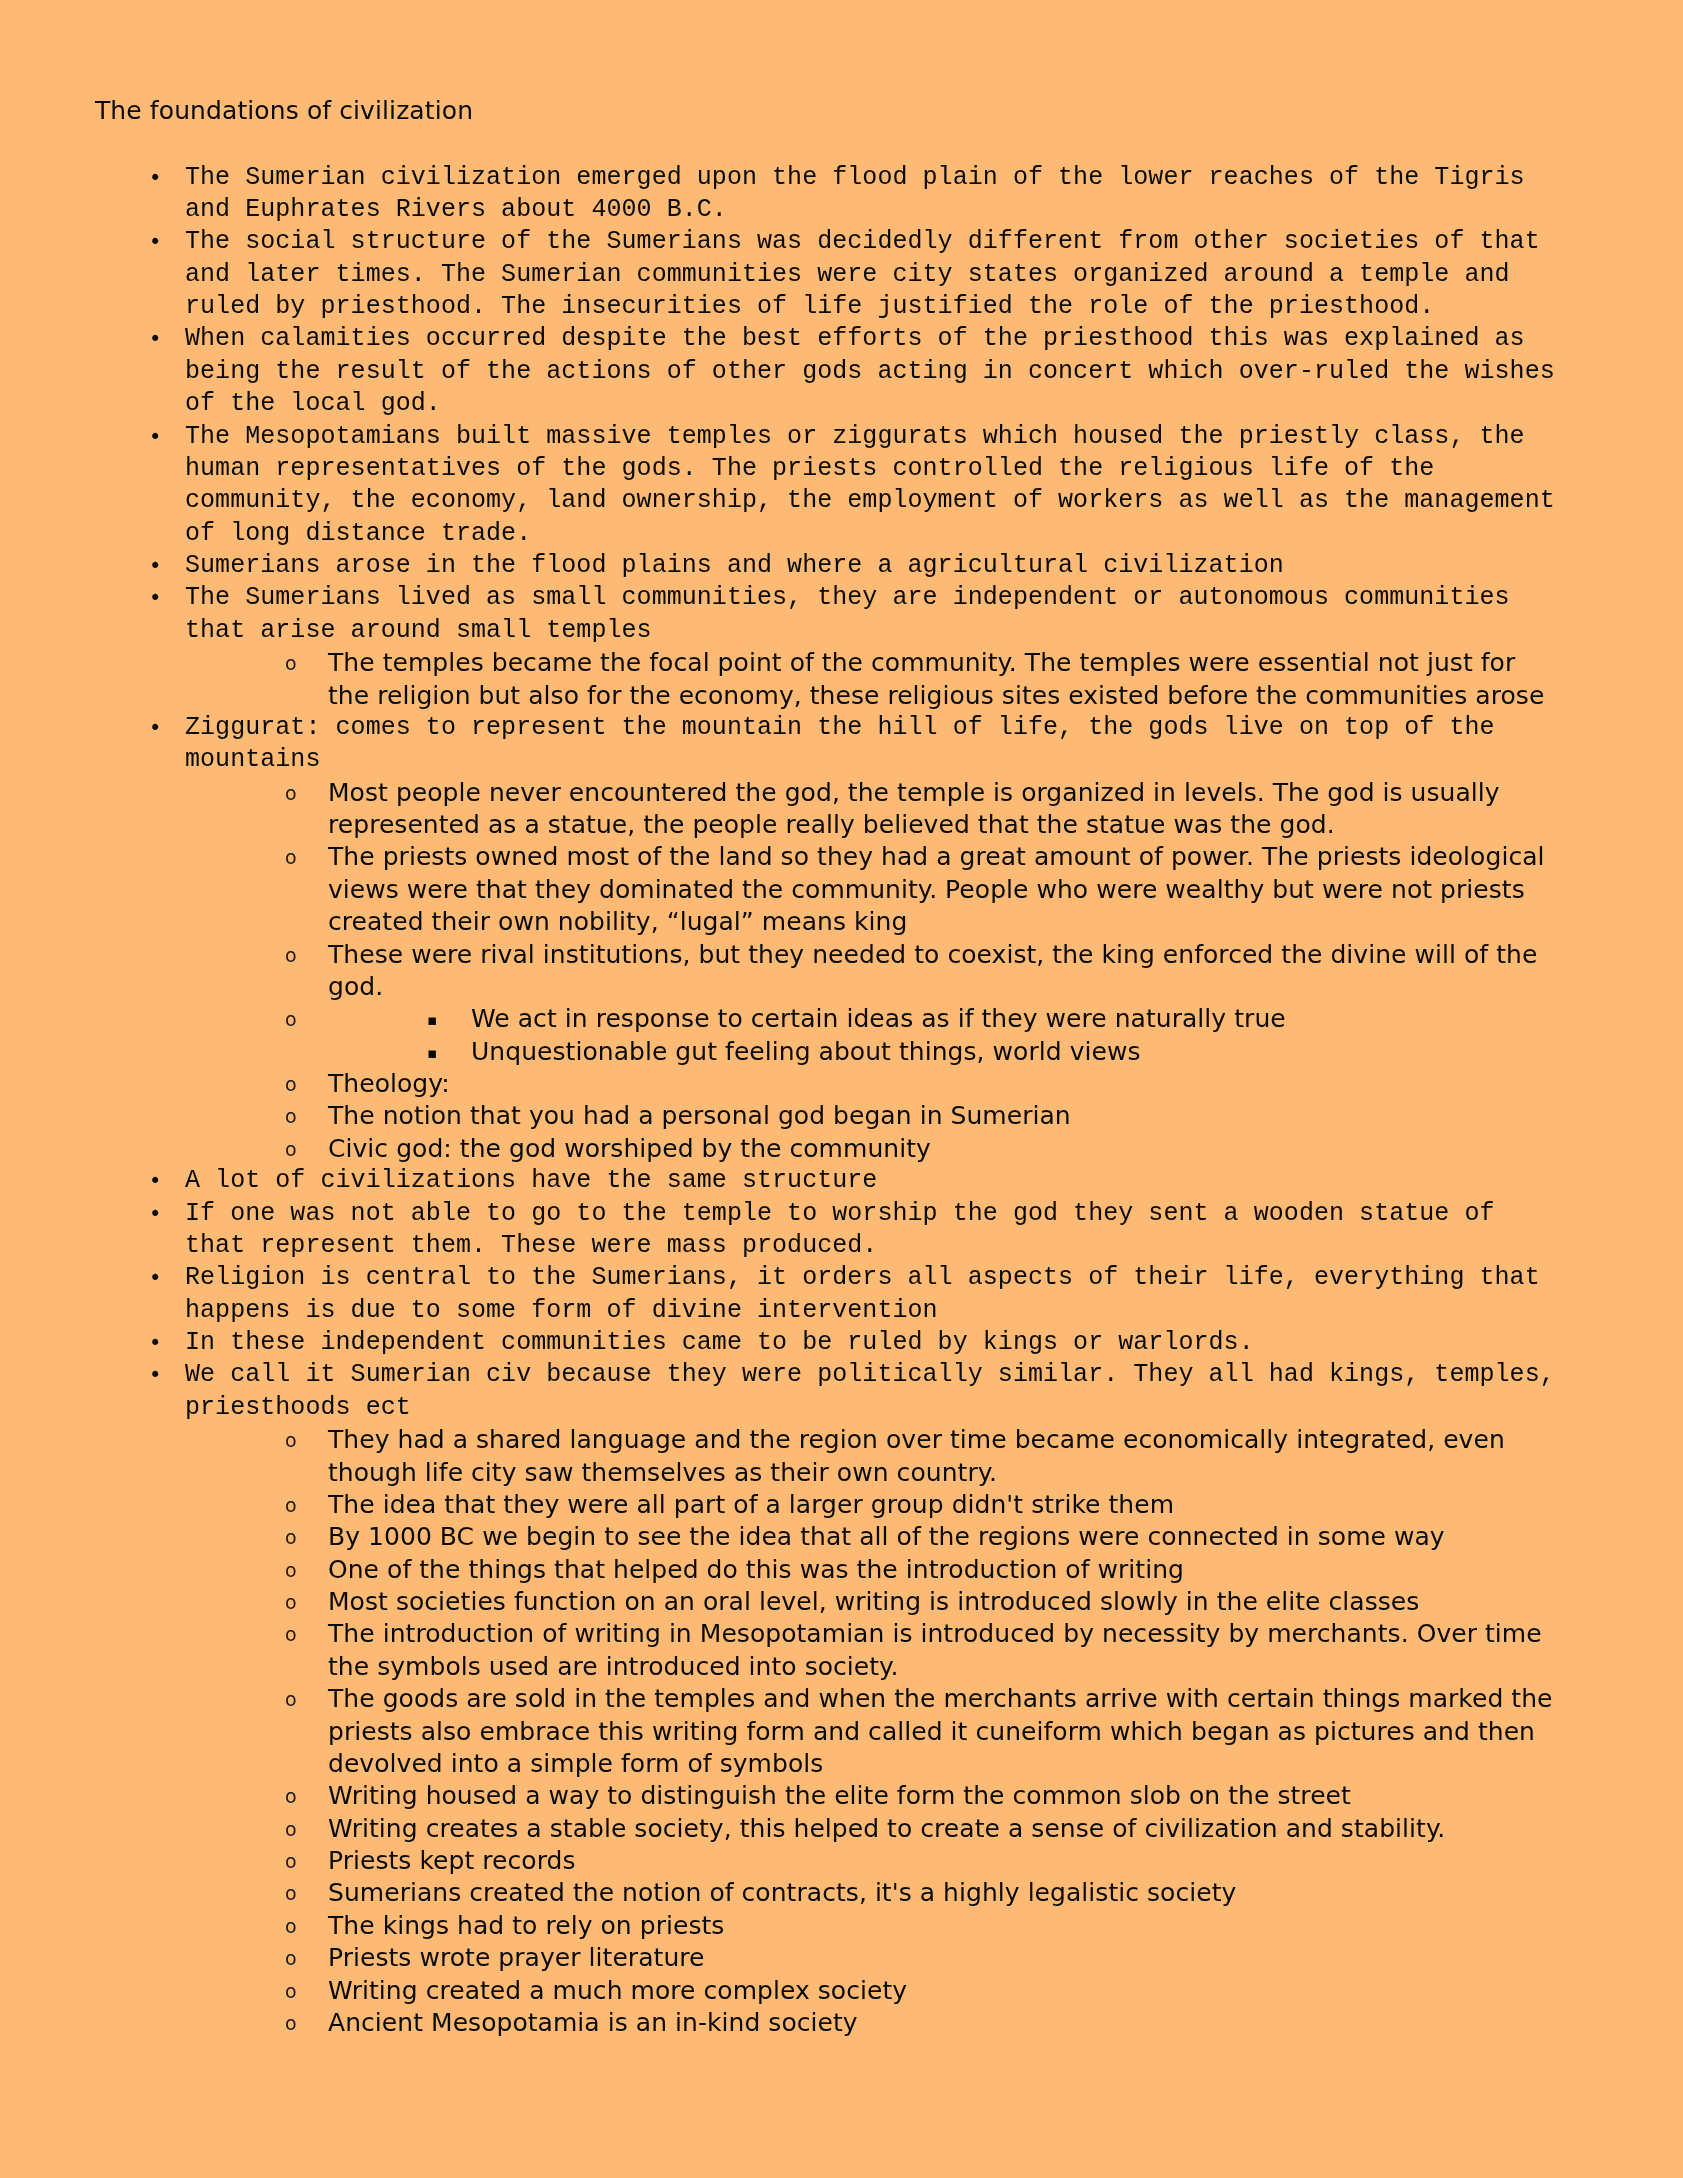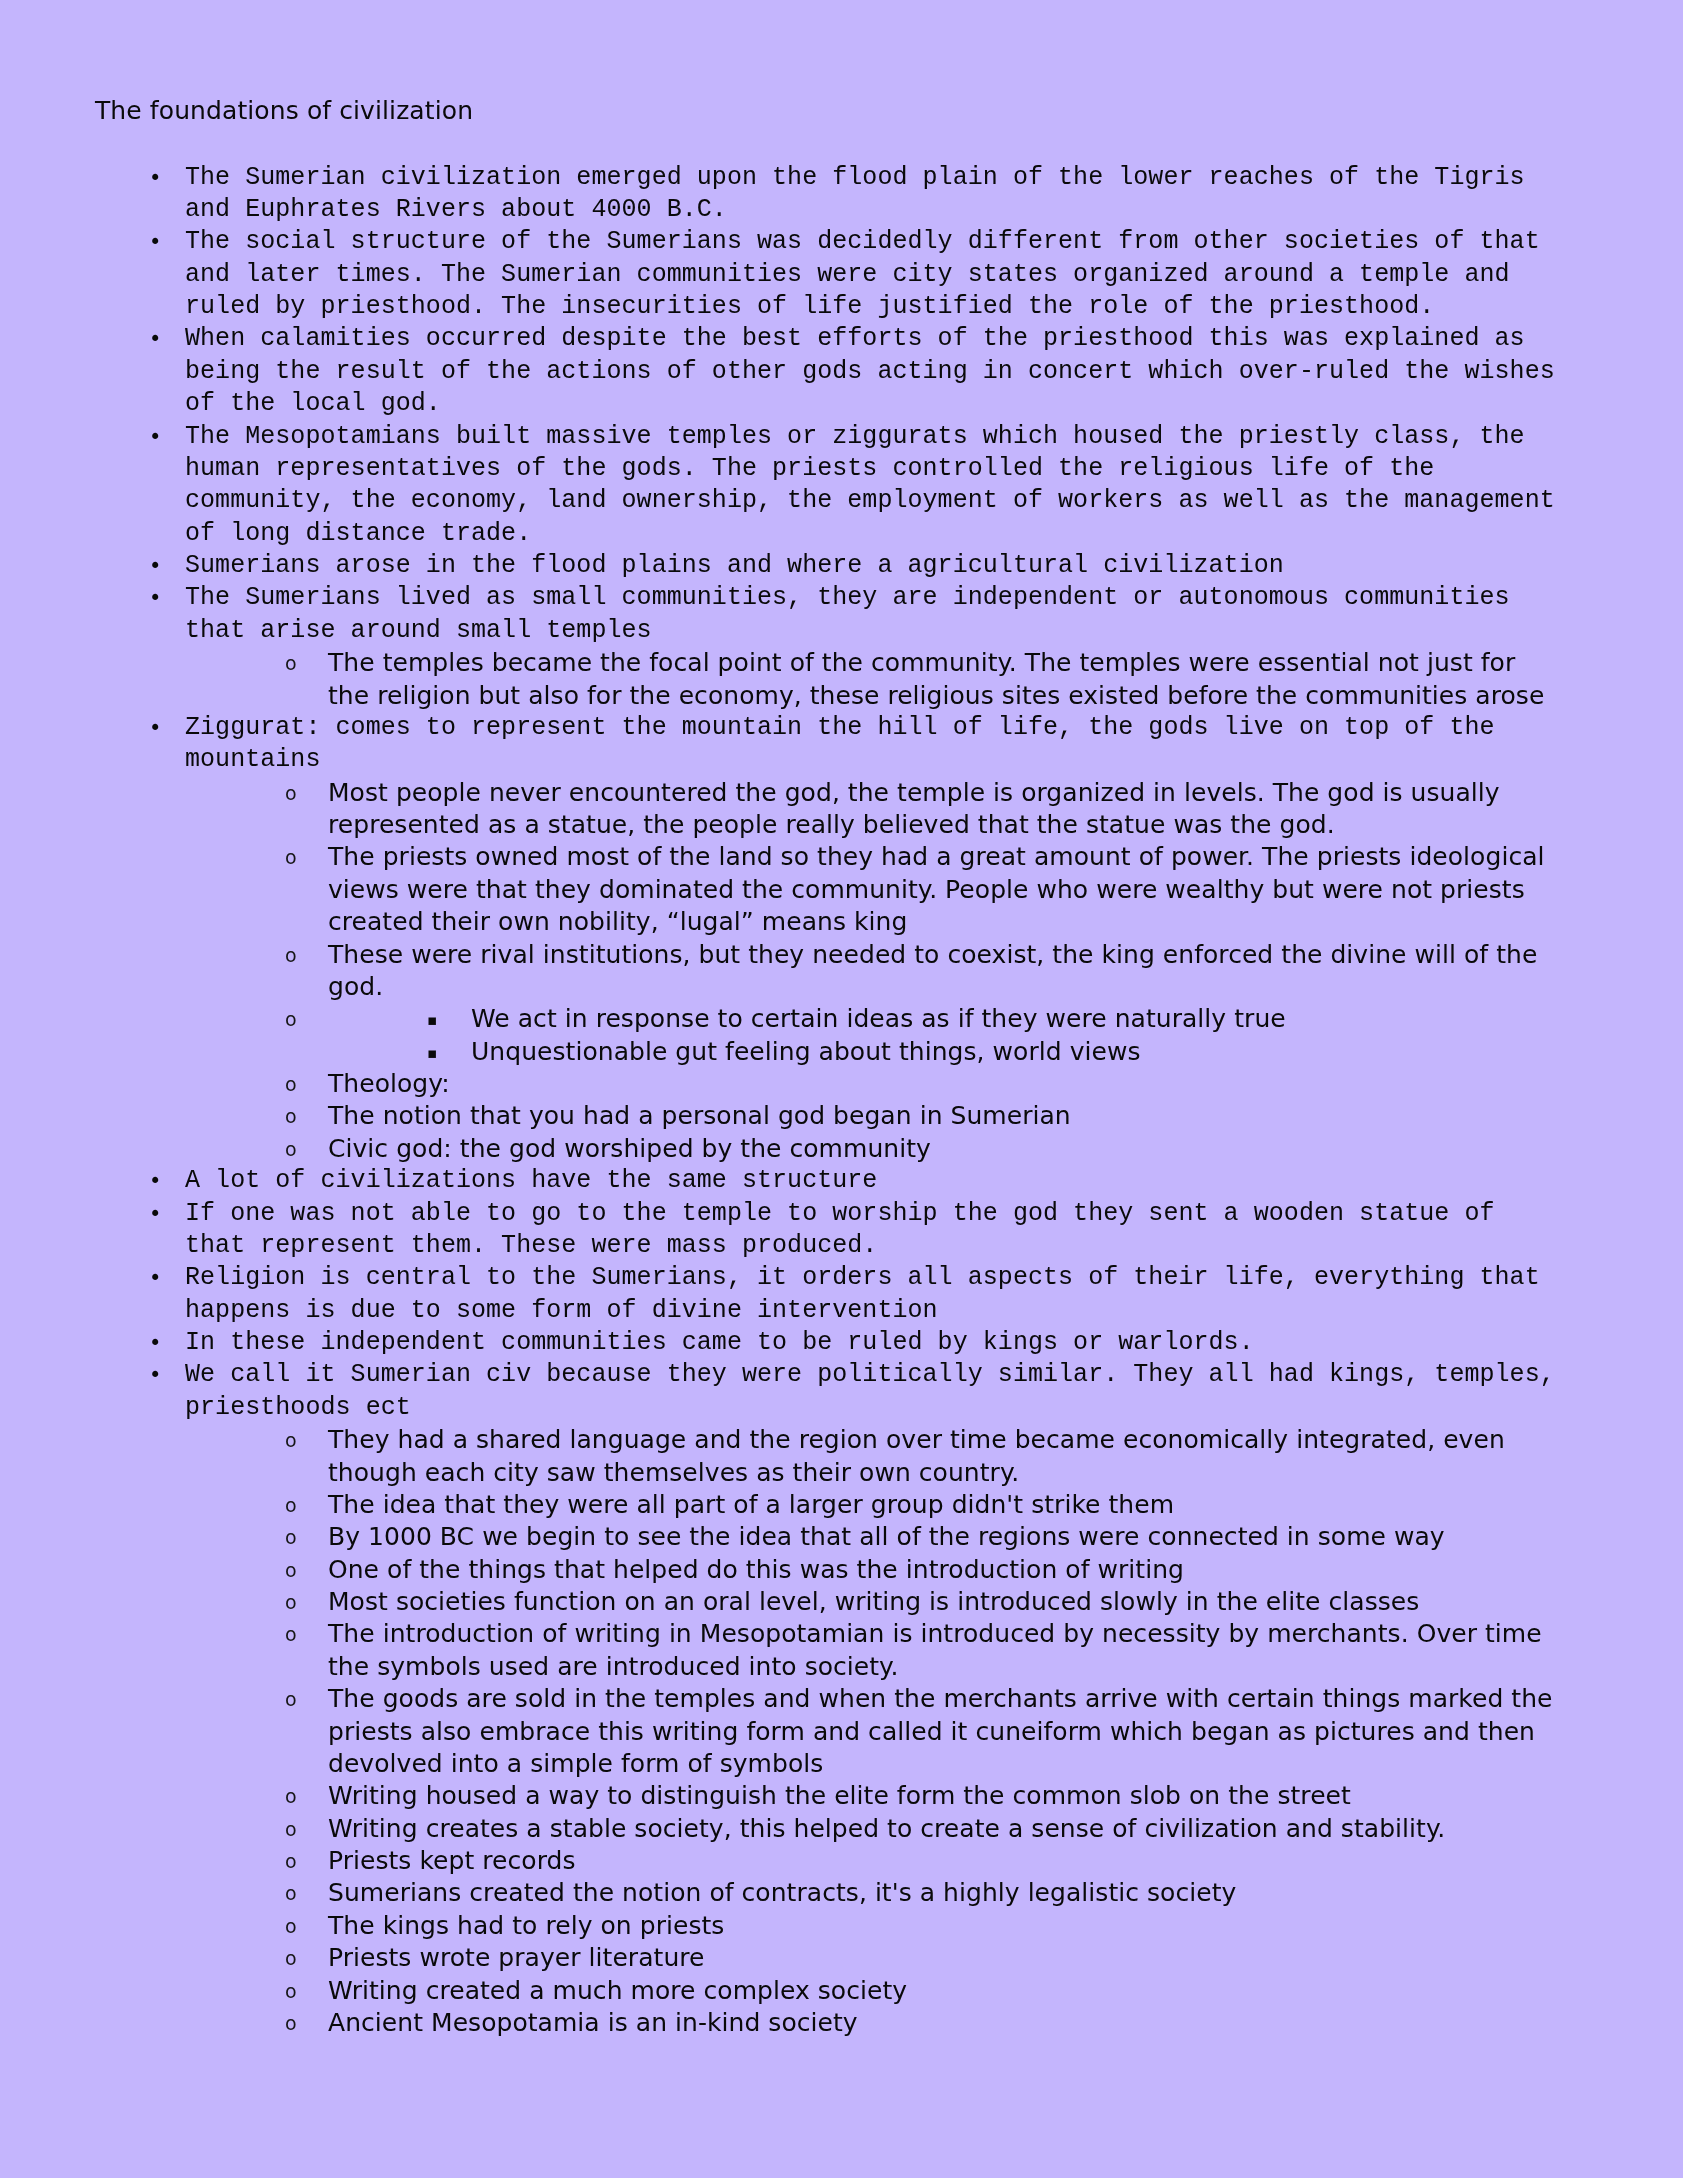--- a/index.html
+++ b/index.html
@@ -13,21 +13,21 @@
     height: 2178px;
     font-family: "DejaVu Sans", sans-serif;
     color: #000000;
     -webkit-font-smoothing: antialiased;
   }
 
   .page {
     position: relative;
     width: 1683px;
     height: 2178px;
-    background: #c4b5fd;
+    background: #fdba74;
     box-sizing: border-box;
     padding: 95px 119px 0 95px;
     overflow: hidden;
   }
 
   .doc-title {
     font-size: 25px;
     line-height: 1.30;
     letter-spacing: 0.1px;
     margin: 0 0 34px 0;
@@ -220,21 +220,21 @@
         <li class="item">
           <span class="mark">•</span>
           <span class="txt">In these independent communities came to be ruled by kings or warlords.</span>
         </li>
         <li class="item">
           <span class="mark">•</span>
           <span class="txt">We call it Sumerian civ because they were politically similar. They all had kings, temples, priesthoods ect</span>
           <ul class="lvl lvl2">
             <li class="item">
               <span class="mark">o</span>
-              <span class="txt">They had a shared language and the region over time became economically integrated, even though each city saw themselves as their own country.</span>
+              <span class="txt">They had a shared language and the region over time became economically integrated, even though life city saw themselves as their own country.</span>
             </li>
             <li class="item">
               <span class="mark">o</span>
               <span class="txt">The idea that they were all part of a larger group didn't strike them</span>
             </li>
             <li class="item">
               <span class="mark">o</span>
               <span class="txt">By 1000 BC we begin to see the idea that all of the regions were connected in some way</span>
             </li>
             <li class="item">

